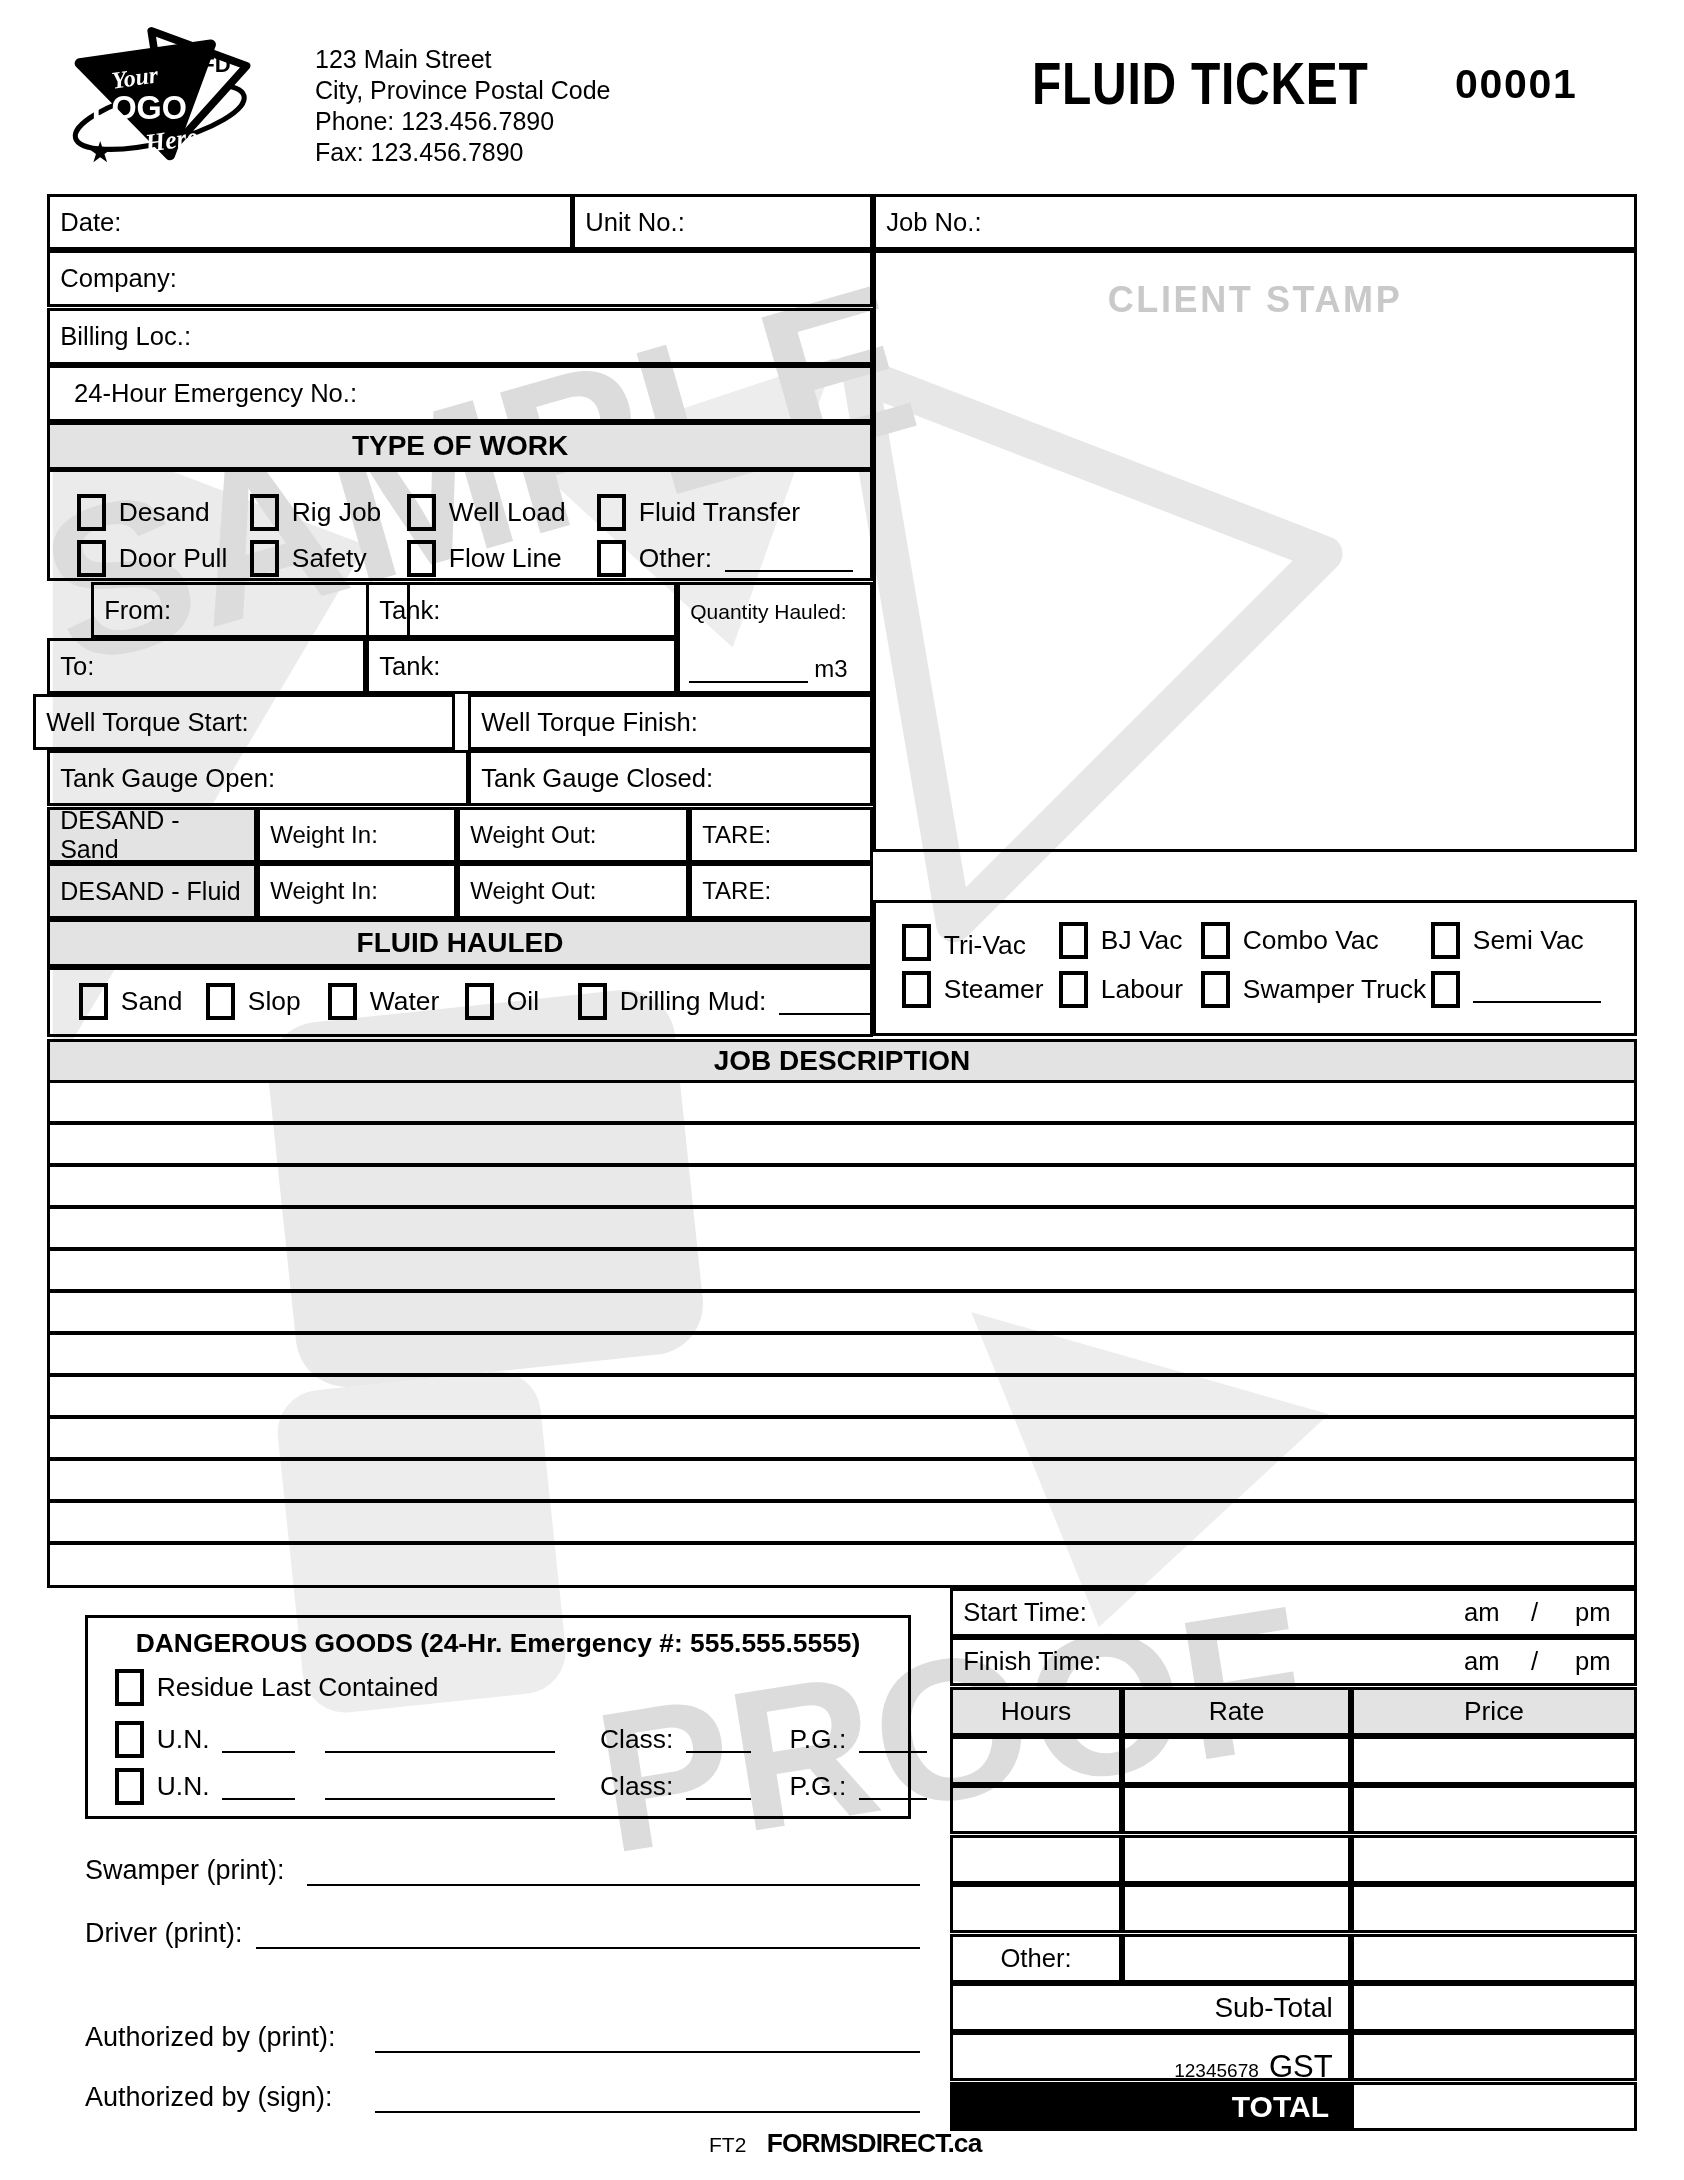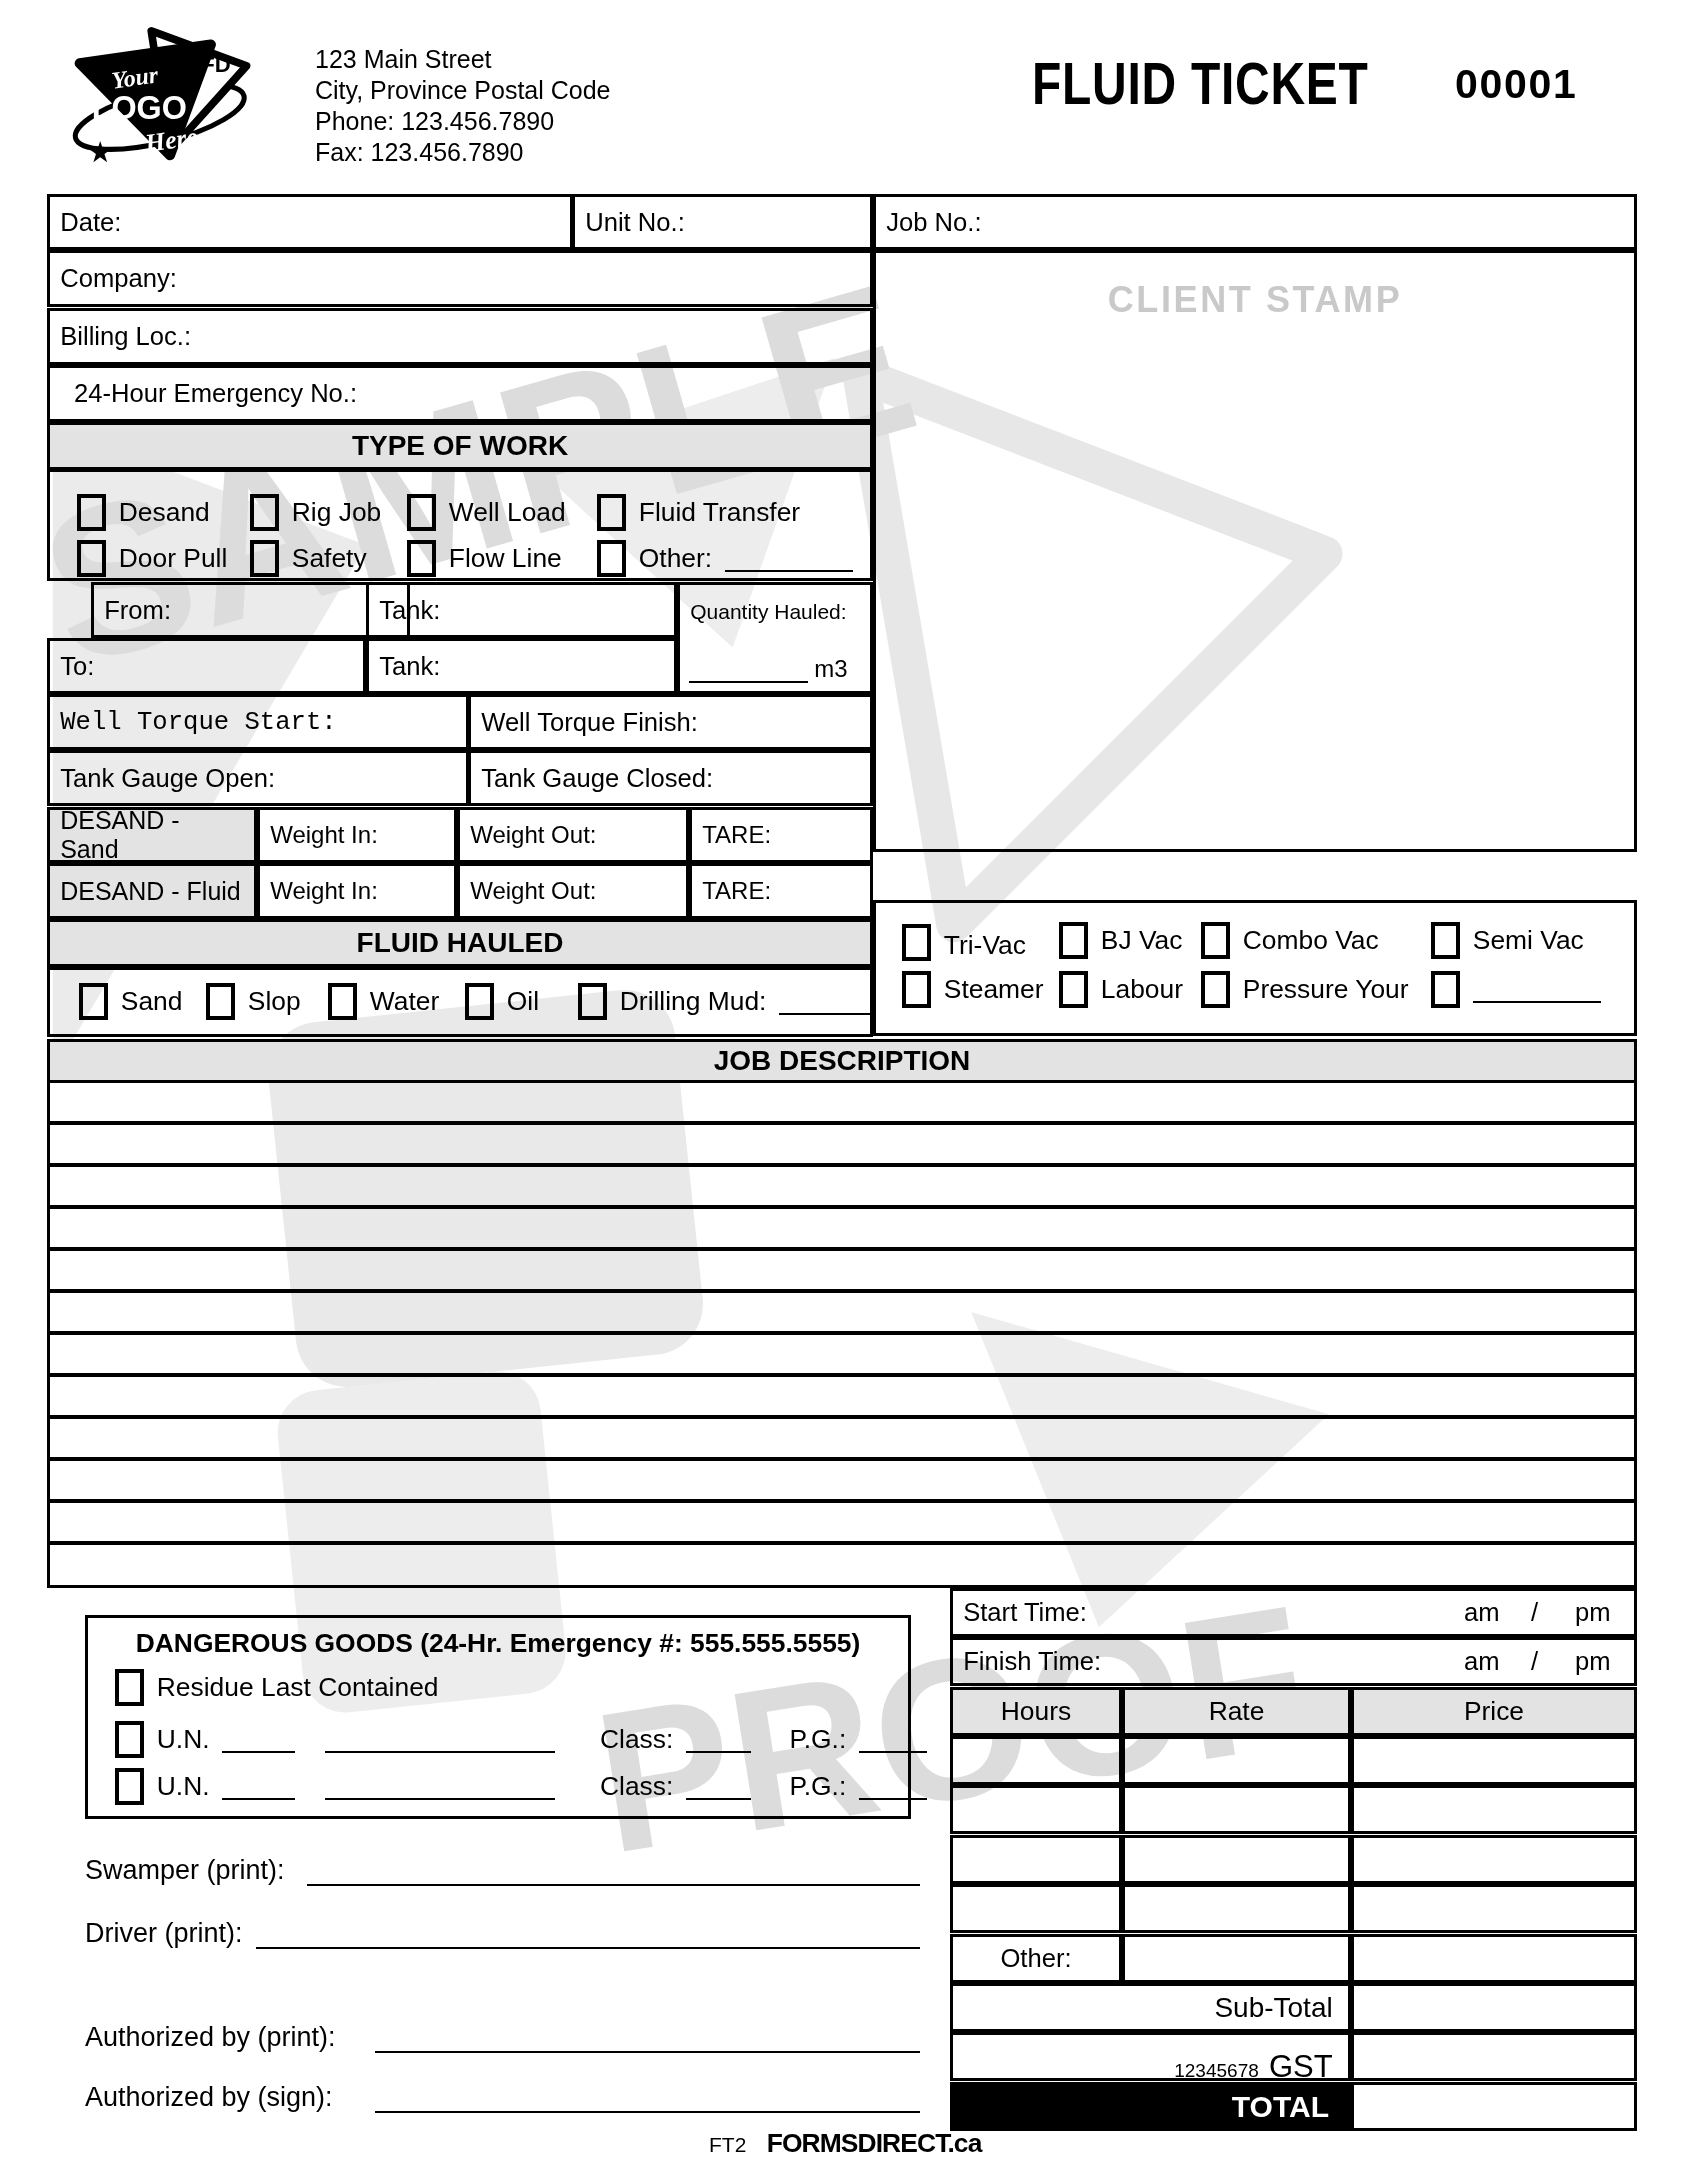--- a/index.html
+++ b/index.html
@@ -154,21 +154,21 @@
     </div>
 
   <div class="cell top" style="left:677px;top:582px;width:196px;height:112px;font-size:21px;display:block;">
     <div style="margin-top:6.8px;">Quantity Hauled:</div>
     <div style="position:absolute;left:8.5px;bottom:8.5px;display:flex;align-items:flex-end;gap:6.8px;">
       <span class="ul" style="width:119px;"></span>
       <span style="font-size:24px;">m3</span>
     </div>
   </div>
 
-  <div class="cell" style="left:47px;top:694px;width:422px;height:56px;font-family:Liberation Mono, monospace;">
+  <div class="cell" style="left:33px;top:694px;width:422px;height:56px;">
     <span>Well Torque Start:</span>
     </div>
   <div class="cell" style="left:468px;top:694px;width:405px;height:56px;">
     <span>Well Torque Finish:</span>
     </div>
   <div class="cell" style="left:47px;top:750px;width:422px;height:56px;">
     <span>Tank Gauge Open:</span>
     </div>
   <div class="cell" style="left:468px;top:750px;width:405px;height:56px;">
     <span>Tank Gauge Closed:</span>
@@ -249,21 +249,21 @@
   <div class="cbitem" style="left:902px;top:969px;">
       <span class="cb"></span>
     <span class="cblabel">Steamer</span>
     </div>
   <div class="cbitem" style="left:1059px;top:969px;">
       <span class="cb"></span>
     <span class="cblabel">Labour</span>
     </div>
   <div class="cbitem" style="left:1201px;top:969px;">
       <span class="cb"></span>
-    <span class="cblabel">Pressure Your</span>
+    <span class="cblabel">Swamper Truck</span>
     </div>
   <div class="cbitem" style="left:1431px;top:969px;">
       <span class="cb"></span>
     <span class="ul" style="width:128px;"></span>
     </div>
 
   <div class="jd">
     <div class="jd-head">
       <span>JOB DESCRIPTION</span>
       </div>

